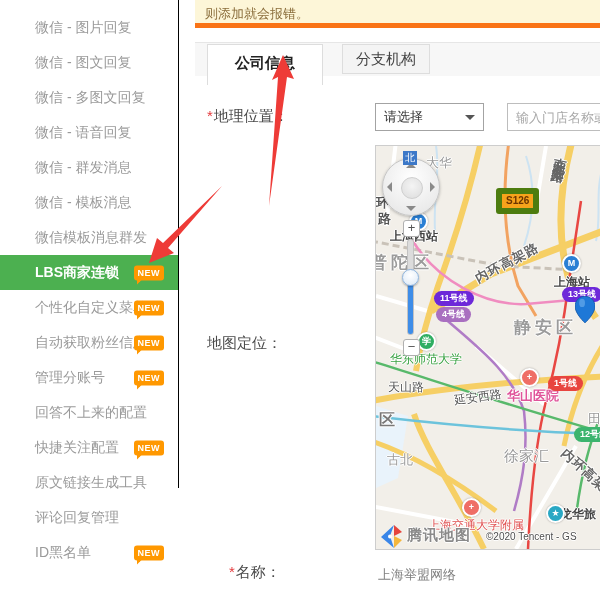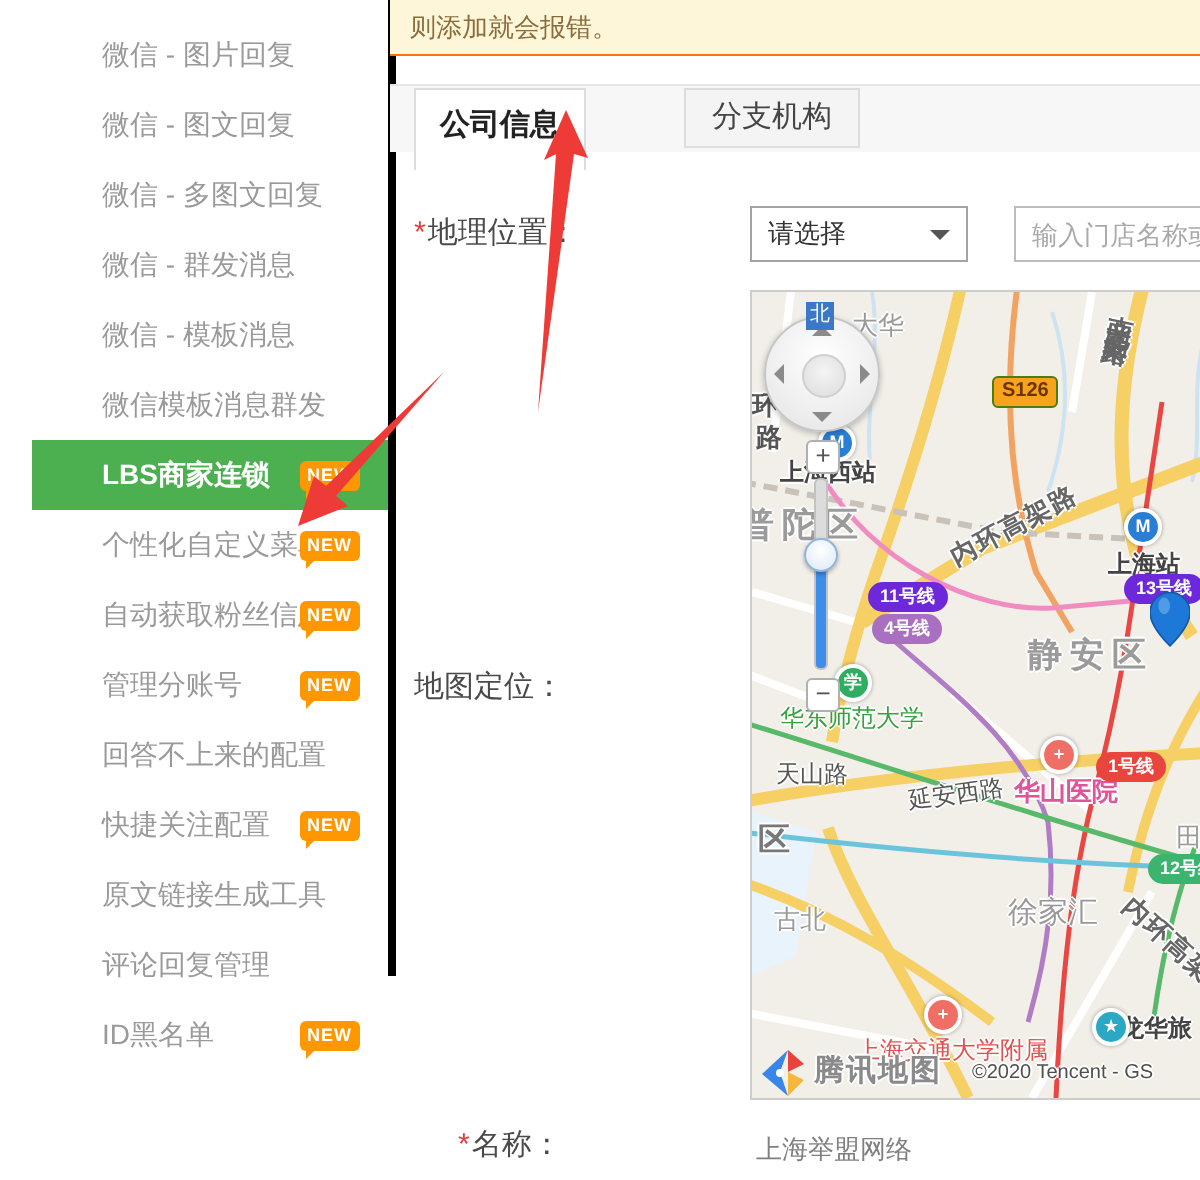--- a/index.html
+++ b/index.html
@@ -5,42 +5,42 @@
   :root{
     --green:#4CB050; --orange:#FF9800; --arrow-red:#EE3B37;
     --notice-bg:#FDF6D8; --pin-blue:#1E78D7;
   }
   html,body{margin:0;padding:0;}
   body{width:600px;height:590px;overflow:hidden;background:#fff;
        font-family:"Liberation Sans","DejaVu Sans",sans-serif;}
   #app{position:relative;width:600px;height:590px;overflow:hidden;background:#fff;}
 
   
-  #sidebar{position:absolute;left:16px;top:0;width:178px;height:488px;background:#fff;
-           border-right:4px solid #000000;}
+  #sidebar{position:absolute;left:0;top:0;width:178px;height:488px;background:#fff;
+           border-right:1px solid #000000;}
   #sidebar-list{padding-top:10px;}
   .side-item{position:relative;height:35px;line-height:35px;font-size:14px;color:#9a9a9a;
              padding-left:35px;white-space:nowrap;cursor:pointer;}
   .side-item.active{background:var(--green);color:#fff;font-weight:bold;}
   .new-badge{position:absolute;right:14px;top:50%;transform:translateY(-50%);
              background:var(--orange);color:#fff;font-size:9px;font-weight:bold;
              line-height:1;padding:3px 4px;border-radius:3px;letter-spacing:.5px;}
   .new-badge::after{content:'';position:absolute;left:3px;bottom:-4px;width:0;height:0;
              border:3px solid transparent;border-top-color:var(--orange);border-left-color:var(--orange);}
 
   
   #notice{position:absolute;left:195px;top:0;width:405px;height:28px;line-height:28px;
-          background:var(--notice-bg);border-bottom:1px solid #f97316;color:#8a6d3b;
+          background:var(--notice-bg);border-bottom:5px solid #f97316;color:#8a6d3b;
           font-size:13px;padding-left:10px;box-sizing:border-box;}
 
   
   #tabstrip{position:absolute;left:195px;top:42px;width:405px;height:33px;background:#f7f7f7;
             border-top:1px solid #e6e6e6;}
   .tab{position:absolute;top:1px;font-size:15px;color:#454545;text-align:center;cursor:pointer;}
-  .tab.active{left:12px;height:40px;line-height:36px;padding:0 12px;background:#fff;
+  .tab.active{left:12px;height:40px;line-height:36px;padding:0 27px;background:#fff;
               border:1px solid #ddd;border-bottom:none;font-weight:bold;color:#222;}
   .tab.inactive{left:147px;height:28px;line-height:28px;padding:0 13px;background:#f4f4f4;
               border:1px solid #ddd;}
 
   
   .f-label{position:absolute;font-size:15px;color:#4a4a4a;white-space:nowrap;}
   .req{color:#e4393c;margin-right:1px;}
   #lbl-location{left:207px;top:107px;}
   #lbl-mappos{left:207px;top:334px;}
   #lbl-name{left:207px;top:563px;margin-left:22px;}
@@ -71,21 +71,21 @@
                  letter-spacing:3px;transform-origin:top center;}
   .lbl-road-diag{color:#666;font-size:13px;font-weight:bold;letter-spacing:1px;}
   .lbl-road-sm{color:#555;font-size:12px;}
   .lbl-station{color:#444;font-size:12px;font-weight:bold;}
   .lbl-school{color:#38a141;font-size:12px;}
   .lbl-hospital{color:#e0559a;font-size:13px;font-weight:bold;}
   .lbl-hospital2{color:#e05252;font-size:12px;}
 
   .m-badge{position:absolute;z-index:2;font-size:9px;color:#fff;font-weight:bold;
            line-height:1;padding:3px 6px;border-radius:8px;white-space:nowrap;}
-  .b-road{background:#f7a31b;color:#6b3400;border:1px solid #4d7c0f;border-radius:3px;
+  .b-road{background:#f7a31b;color:#6b3400;border:6px solid #4d7c0f;border-radius:3px;
           font-size:10px;padding:2px 4px;}
   .b-m-pink{background:#6d28d9;}
   .b-m-purple{background:#a96fc0;}
   .b-m-red{background:#e8453f;}
   .b-m-green{background:#3cb46e;}
 
   .m-icon{position:absolute;z-index:2;width:15px;height:15px;border-radius:50%;color:#fff;
           font-size:9px;line-height:15px;text-align:center;font-weight:bold;
           border:2px solid #fff;box-shadow:0 0 2px rgba(0,0,0,.35);box-sizing:content-box;}
   .i-metro{background:#2a7fd4;}
@@ -132,20 +132,21 @@
 </head>
 <body>
 
 <div id="app">
 
   <aside id="sidebar">
     <div id="sidebar-list">
         <div class="side-item"><span class="side-label">微信 - 图片回复</span></div>
         <div class="side-item"><span class="side-label">微信 - 图文回复</span></div>
         <div class="side-item"><span class="side-label">微信 - 多图文回复</span></div>
+        <div class="side-item"><span class="side-label">微信 - 语音回复</span></div>
         <div class="side-item"><span class="side-label">微信 - 群发消息</span></div>
         <div class="side-item"><span class="side-label">微信 - 模板消息</span></div>
         <div class="side-item"><span class="side-label">微信模板消息群发</span></div>
         <div class="side-item active"><span class="side-label">LBS商家连锁</span><span class="new-badge">NEW</span></div>
         <div class="side-item"><span class="side-label">个性化自定义菜单</span><span class="new-badge">NEW</span></div>
         <div class="side-item"><span class="side-label">自动获取粉丝信息</span><span class="new-badge">NEW</span></div>
         <div class="side-item"><span class="side-label">管理分账号</span><span class="new-badge">NEW</span></div>
         <div class="side-item"><span class="side-label">回答不上来的配置</span></div>
         <div class="side-item"><span class="side-label">快捷关注配置</span><span class="new-badge">NEW</span></div>
         <div class="side-item"><span class="side-label">原文链接生成工具</span></div>

